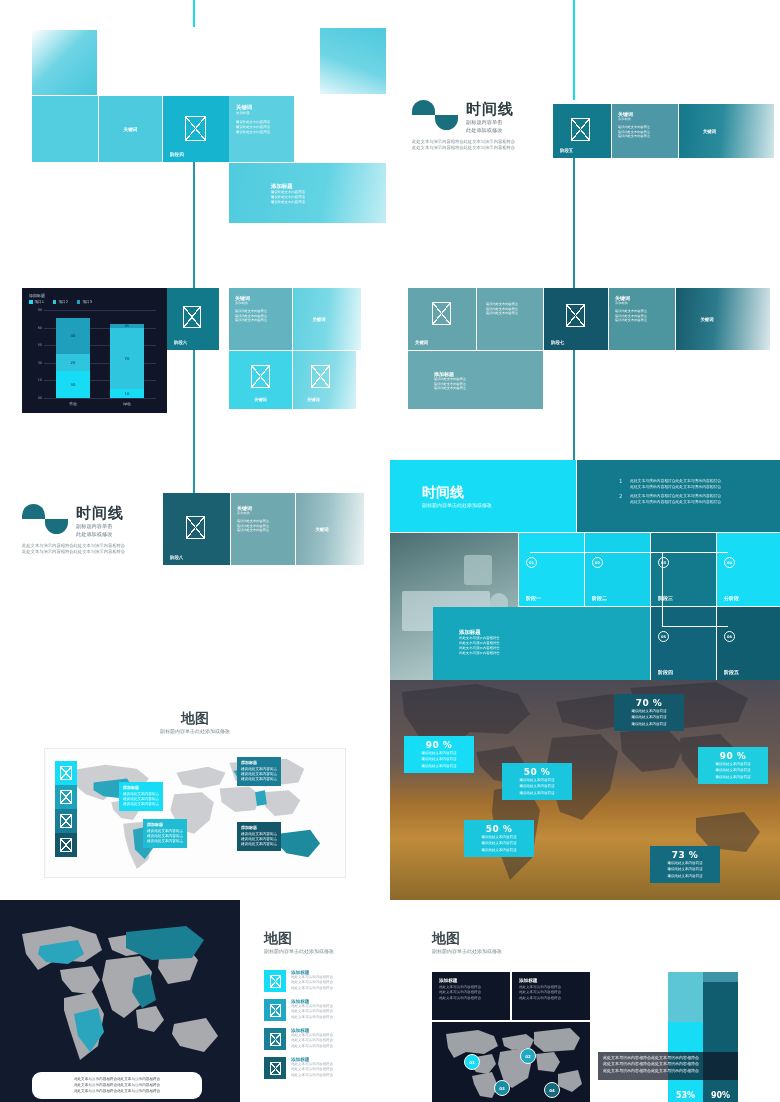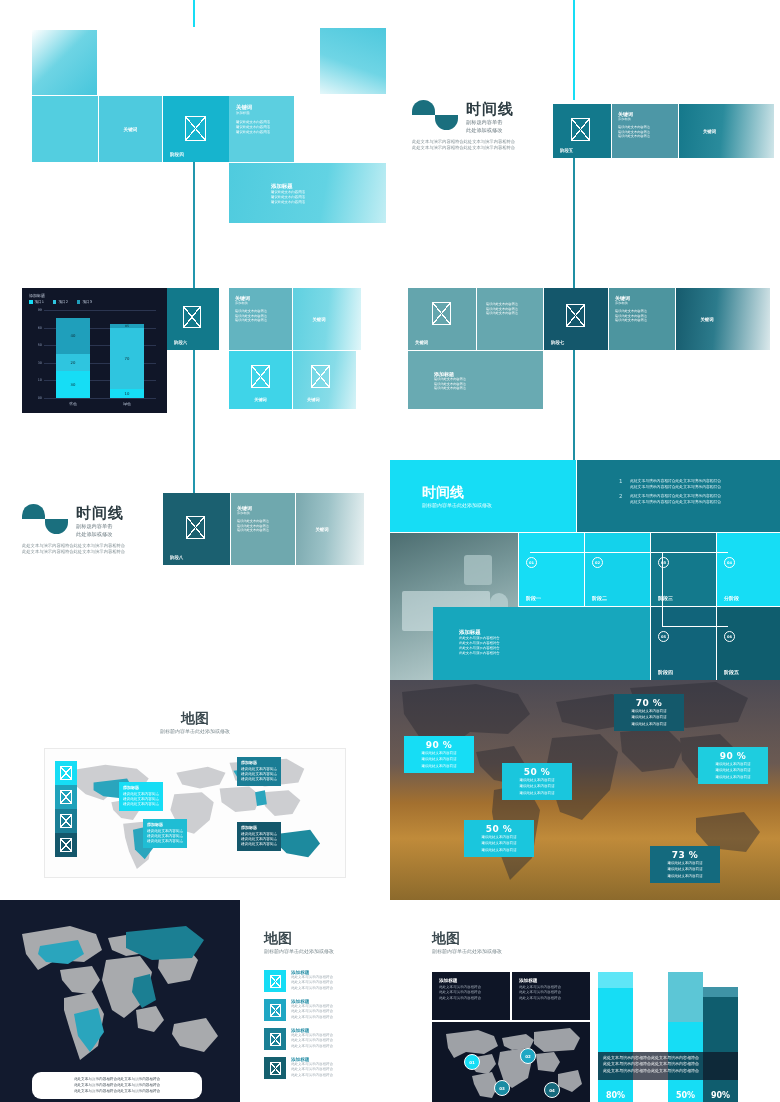--- a/index.html
+++ b/index.html
@@ -645,29 +645,25 @@
         <path d="M120 48 L140 44 L144 58 L134 66 L120 60 Z"></path>
       </g>
     </svg>
     <div class="node" style="left:32px; top:32px; width:16px; height:16px; background:#16ddf5; font-size:4px;">01</div>
     <div class="node" style="left:88px; top:26px; width:16px; height:16px; background:#1fa7c4; font-size:4px;">02</div>
     <div class="node" style="left:62px; top:58px; width:16px; height:16px; background:#1a8ca3; font-size:4px;">03</div>
     <div class="node" style="left:112px; top:60px; width:16px; height:16px; background:#15697c; font-size:4px;">04</div>
   </div>
 
   <div style="position:absolute; left:208px; top:72px; width:140px; height:130px;">
-    <div class="bar-col" style="left:0; width:35px; height:130px; background:#16ddf5;">
-      <div class="bar-top" style="height:16px; background:#5fe6f7;"></div>
-      <div class="pct-lbl">80%</div>
-    </div>
     <div class="bar-col" style="left:70px; width:35px; height:130px; background:#16ddf5;">
       <div class="bar-top" style="height:50px; background:#5cc6d6;"></div>
-      <div class="pct-lbl">50%</div>
-    </div>
-    <div class="bar-col" style="left:105px; width:35px; height:115px; background:#0f5d6e;">
+      <div class="pct-lbl">53%</div>
+    </div>
+    <div class="bar-col" style="left:105px; width:35px; height:130px; background:#0f5d6e;">
       <div class="bar-top" style="height:10px; background:#3f93a6;"></div>
       <div class="pct-lbl">90%</div>
     </div>
     <div style="position:absolute; left:0; top:80px; width:140px; height:28px; background:rgba(14,21,38,0.72); padding:3px 5px;">
       <div class="l" style="font-size:4px; color:#fff; line-height:1.6; white-space:nowrap;">此处文本与演示内容相符合此处文本与演示内容相符合</div>
       <div class="l" style="font-size:4px; color:#fff; line-height:1.6; white-space:nowrap;">此处文本与演示内容相符合此处文本与演示内容相符合</div>
       <div class="l" style="font-size:4px; color:#fff; line-height:1.6; white-space:nowrap;">此处文本与演示内容相符合此处文本与演示内容相符合</div>
     </div>
   </div>
 </div>

